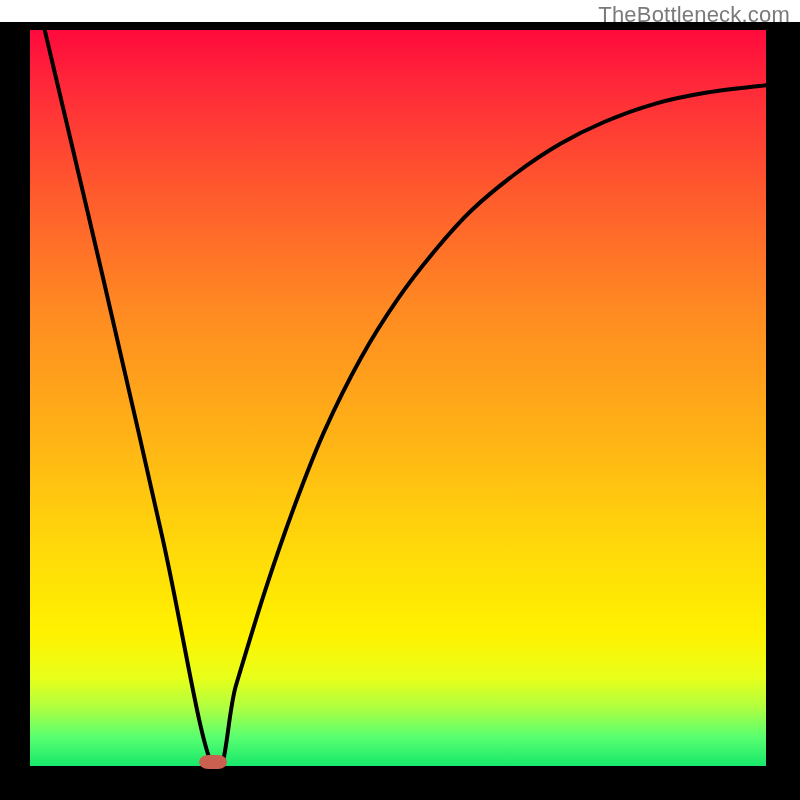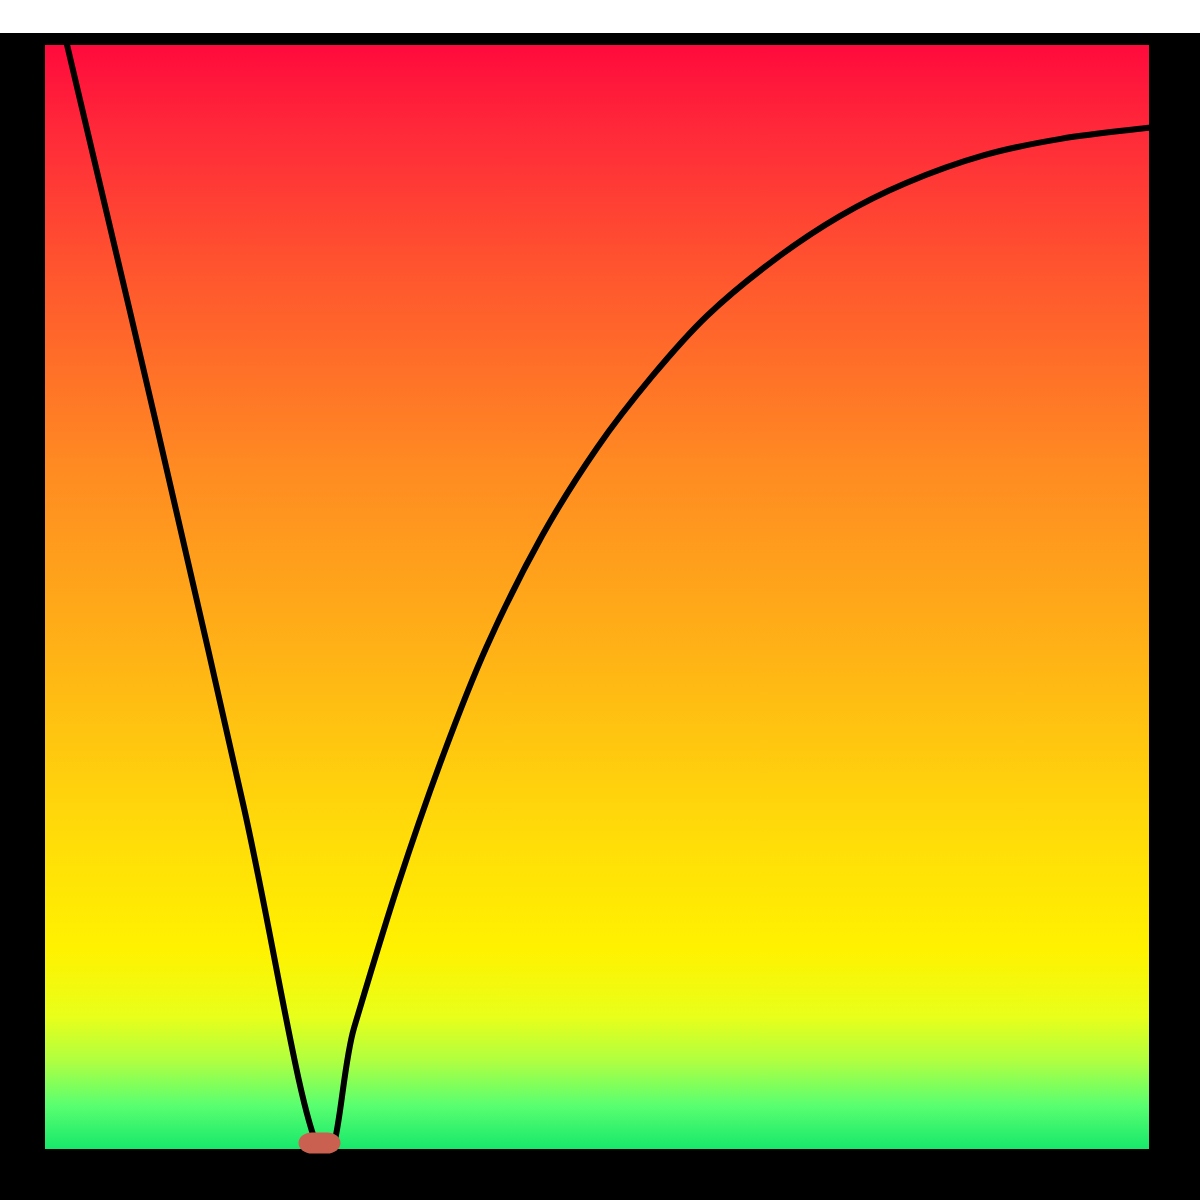--- a/index.html
+++ b/index.html
@@ -70,20 +70,21 @@
     background: #c96050;
     border-radius: 9px / 7px;
     transform: translate(-50%, -50%);
     filter: blur(0.4px);
   }
 </style>
 </head>
 <body>
 
 <div class="stage">
+  <div class="watermark">TheBottleneck.com</div>
 
   <div class="frame">
     <div class="plot">
       <svg class="curves" id="curve-svg" viewBox="0 0 736 736" preserveAspectRatio="none">
         <path id="curve-path" d="M 14.72 0.00 C 25.32 45.04, 52.40 158.83, 73.60 250.24 C 94.80 341.65, 112.87 420.40, 132.48 507.84 C 152.09 595.28, 169.28 709.50, 182.53 736.00 C 195.78 762.50, 196.54 686.84, 206.08 655.04 C 215.62 623.24, 224.92 591.82, 235.52 559.36 C 246.12 526.90, 254.36 503.20, 264.96 474.72 C 275.56 446.24, 282.48 427.62, 294.40 401.12 C 306.32 374.62, 317.95 351.37, 331.20 327.52 C 344.45 303.67, 354.75 287.85, 368.00 268.64 C 381.25 249.43, 391.55 236.70, 404.80 220.80 C 418.05 204.90, 427.03 194.23, 441.60 180.32 C 456.17 166.41, 469.86 155.44, 485.76 143.52 C 501.66 131.60, 514.02 123.35, 529.92 114.08 C 545.82 104.81, 556.86 99.29, 574.08 92.00 C 591.30 84.71, 607.05 78.90, 625.60 73.60 C 644.15 68.30, 657.25 65.87, 677.12 62.56 C 696.99 59.25, 725.40 56.52, 736.00 55.20" fill="none" stroke="#000000" stroke-width="4" stroke-linecap="round" stroke-linejoin="round"></path>
       </svg>
       <div class="blob" id="min-blob" style="left: 182.528px; top: 732px; background: rgb(201, 96, 80);"></div>
     </div>
   </div>
 </div>

